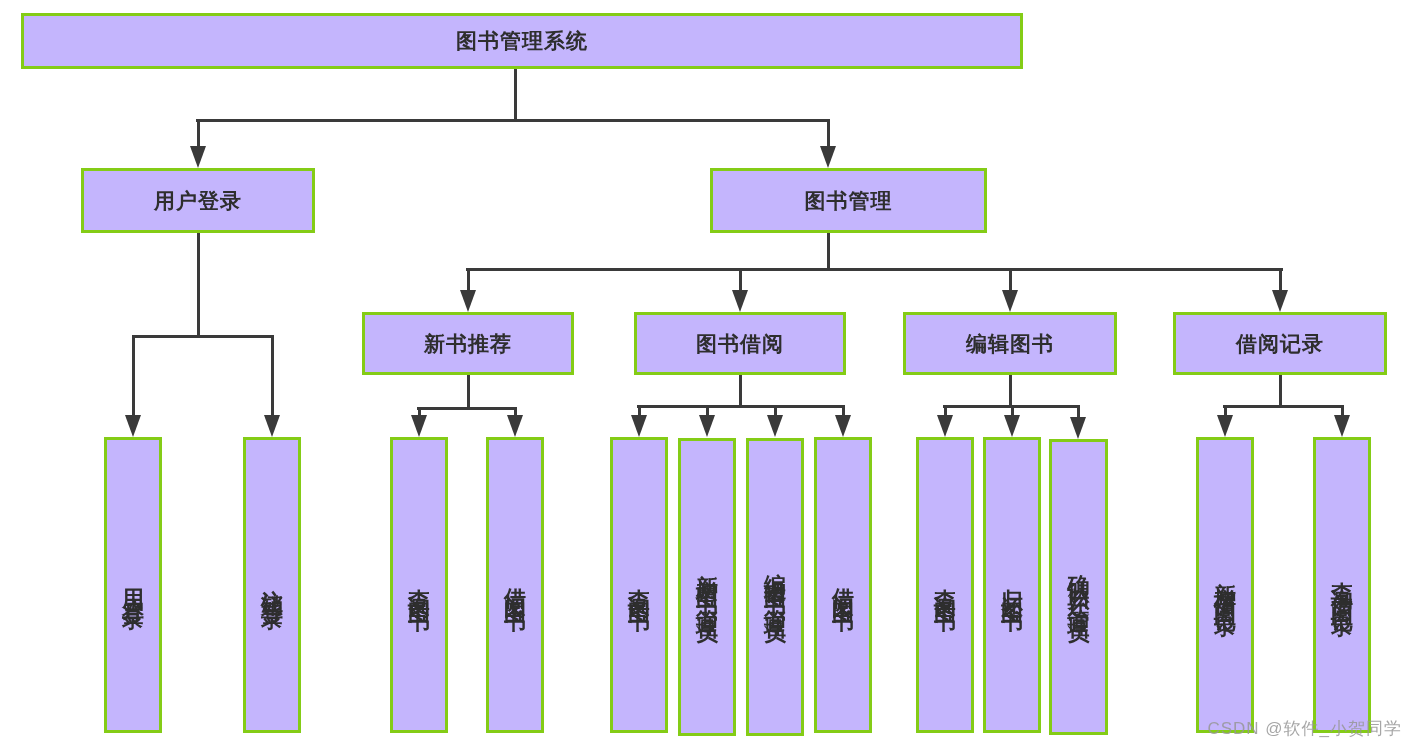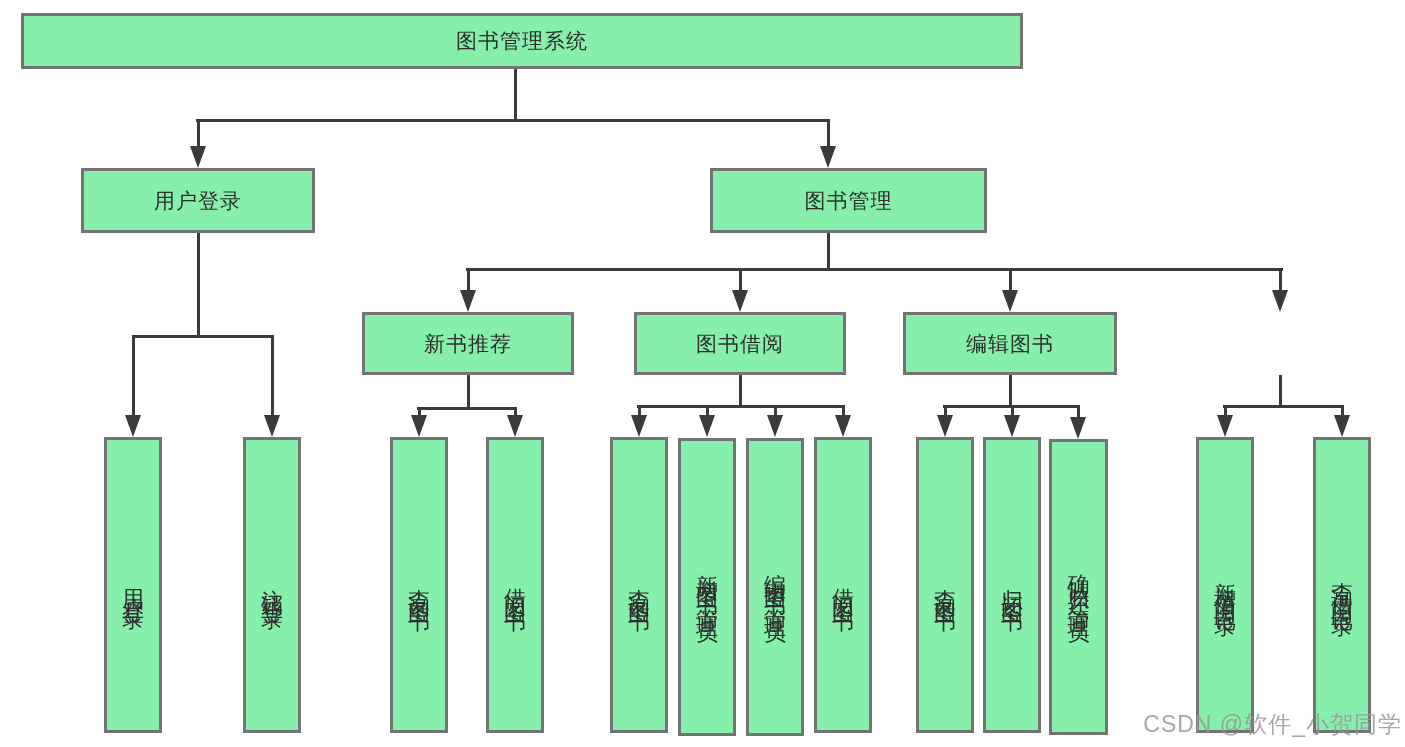--- a/index.html
+++ b/index.html
@@ -1,36 +1,36 @@
 <!DOCTYPE html>
 <html><head>
 <meta charset="utf-8">
 <style>
   html,body{margin:0;padding:0;background:#ffffff;}
   .canvas{
     position:relative;width:1405px;height:747px;background:#ffffff;
     font-family:"Liberation Sans","DejaVu Sans",sans-serif;overflow:hidden;
   }
   .box{
-    position:absolute;box-sizing:border-box;border:3px solid #737373;background:#86efac;
+    position:absolute;box-sizing:border-box;border:3px solid #84cc16;background:#c4b5fd;
     display:flex;align-items:center;justify-content:center;
-    color:#2e2e2e;font-size:21px;letter-spacing:1px;
+    color:#2e2e2e;font-size:21px;letter-spacing:1px;font-weight:bold;
   }
   .leaf{font-size:22px;letter-spacing:0;}
   .vtext{writing-mode:vertical-rl;text-orientation:mixed;letter-spacing:7px;line-height:1;}
   .vline,.hline{position:absolute;background:#3a3a3a;}
   .vline{width:3px;}
   .hline{height:3px;}
   .arrow{
     position:absolute;width:0;height:0;
     border-left:8px solid transparent;border-right:8px solid transparent;
     border-top:22px solid #3a3a3a;
   }
   .watermark{
-    position:absolute;right:3px;bottom:7px;font-size:23px;
+    position:absolute;right:3px;bottom:7px;font-size:17px;
     color:rgba(150,150,150,0.85);letter-spacing:1px;white-space:nowrap;z-index:5;
   }
 </style>
 </head>
 <body>
 
 <div class="canvas">
 
   <div class="box" style="left:21px;top:13px;width:1002px;height:56px">
     <span>图书管理系统</span>
@@ -44,20 +44,23 @@
   </div>
 
   <div class="box" style="left:634px;top:312px;width:212px;height:63px">
     <span>图书借阅</span>
   </div>
   <div class="box" style="left:362px;top:312px;width:212px;height:63px">
     <span>新书推荐</span>
   </div>
   <div class="box" style="left:903px;top:312px;width:214px;height:63px">
     <span>编辑图书</span>
+  </div>
+  <div class="box" style="left:1173px;top:312px;width:214px;height:63px">
+    <span>借阅记录</span>
   </div>
 
   <div class="box leaf" style="left:104px;top:437px;width:58px;height:296px">
     <span class="vtext">用户登录</span>
   </div>
   <div class="box leaf" style="left:243px;top:437px;width:58px;height:296px">
     <span class="vtext">注销登录</span>
   </div>
 
   <div class="box leaf" style="left:390px;top:437px;width:58px;height:296px">

